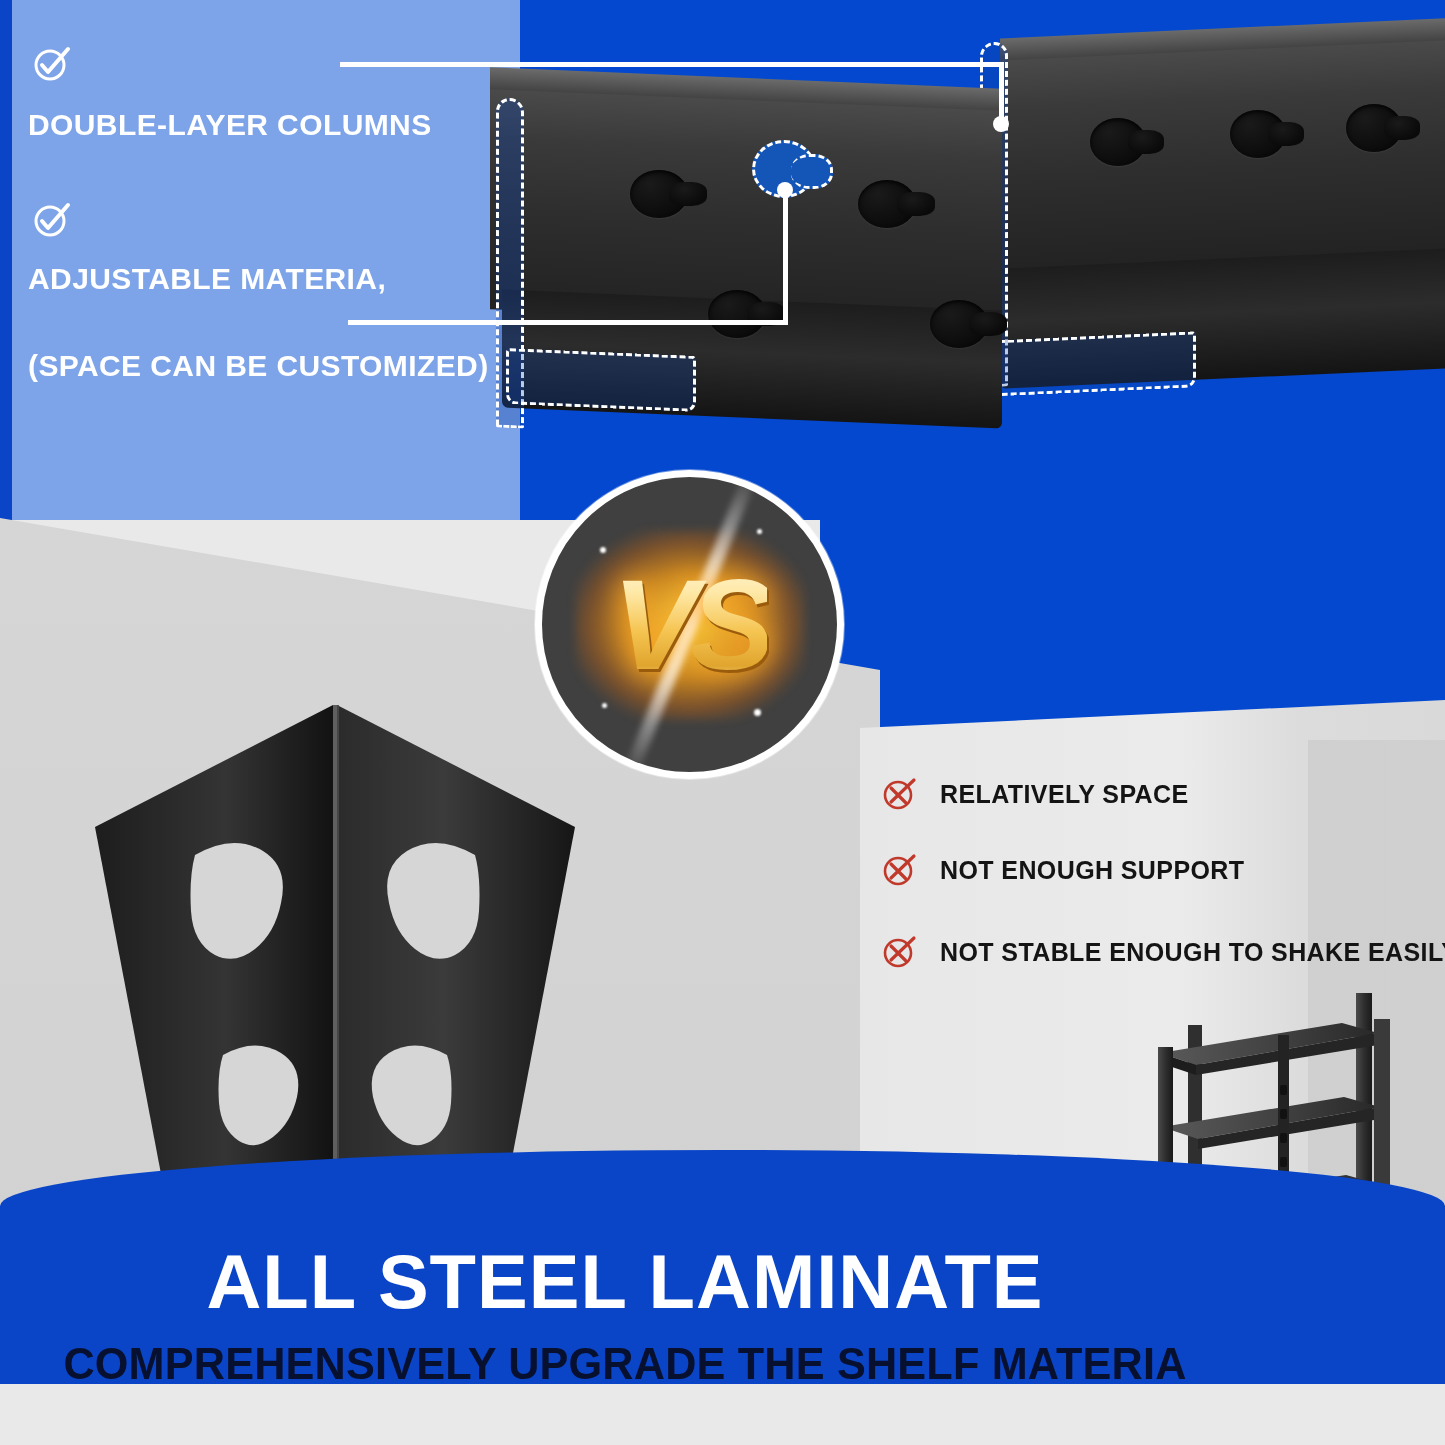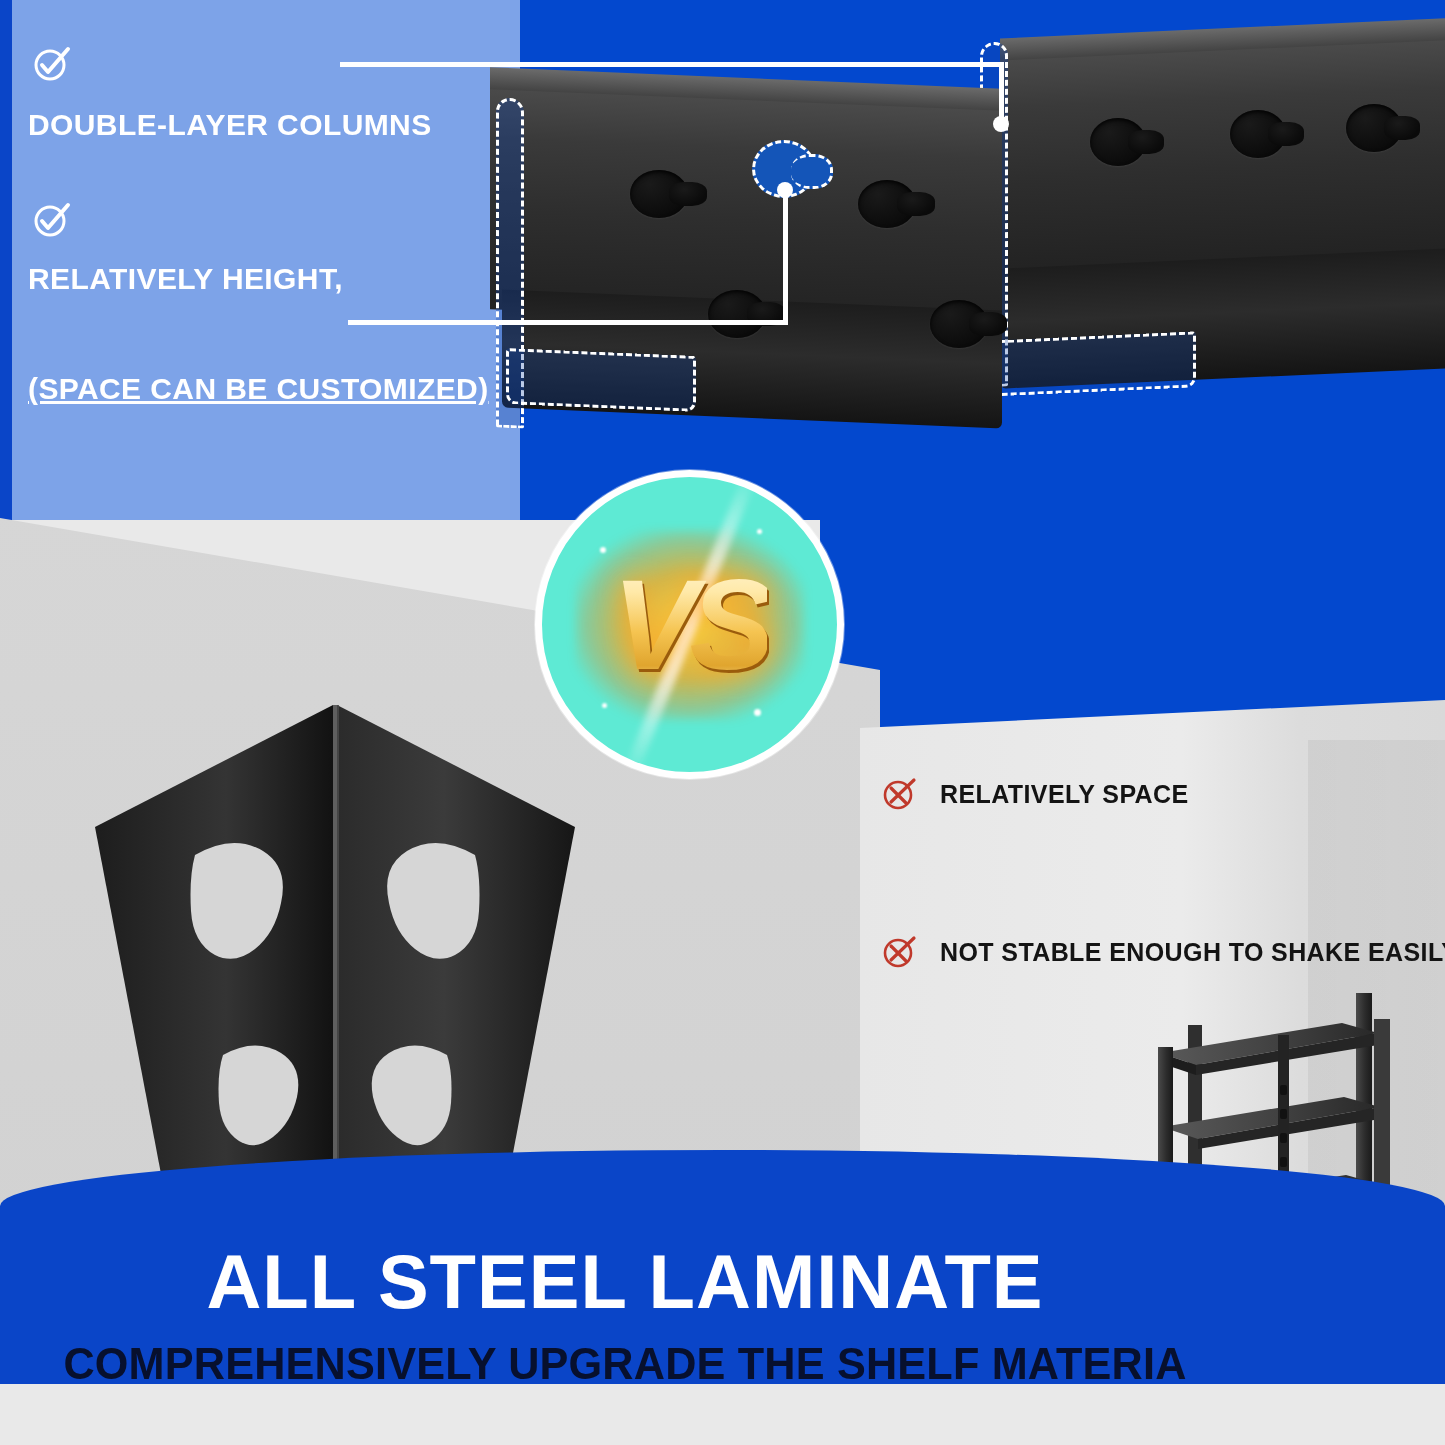--- a/index.html
+++ b/index.html
@@ -102,21 +102,21 @@
     font-size:52px;font-weight:bold;color:#111;letter-spacing:.5px;white-space:nowrap;
   }
   .hdr-ours{
     position:absolute;left:1021px;top:542px;
     font-size:50px;font-weight:bold;color:#fff;letter-spacing:.5px;white-space:nowrap;
   }
 
   
   .vs-badge{
     position:absolute;left:535px;top:470px;width:295px;height:295px;border-radius:50%;
-    background:#5eead4;border:7px solid #ffffff;
+    background:#404040;border:7px solid #ffffff;
     box-shadow:0 0 0 1px rgba(255,255,255,.4);
     overflow:hidden;
   }
   .vs-glow{
     position:absolute;left:50%;top:50%;width:230px;height:190px;
     transform:translate(-50%,-50%);
     background:radial-gradient(ellipse at 50% 50%,rgba(255,214,60,.95) 0%,rgba(255,162,20,.72) 38%,rgba(255,120,0,.30) 62%,rgba(255,120,0,0) 78%);
     filter:blur(4px);
   }
   .vs-streak{
@@ -220,23 +220,23 @@
   <div class="feat-text" style="position:absolute;left:28px;top:108px;">DOUBLE-LAYER COLUMNS</div>
 
   <div class="feat" style="left:32px;top:200px;">
     <div class="chk">
       <svg width="40" height="40" viewBox="0 0 40 40">
         <circle cx="18" cy="21" r="14" fill="none" stroke="#ffffff" stroke-width="3"></circle>
         <path d="M10 21 L16 28 L36 5" fill="none" stroke="#ffffff" stroke-width="4" stroke-linecap="round" stroke-linejoin="round"></path>
       </svg>
     </div>
   </div>
-  <div class="feat-text" style="position:absolute;left:28px;top:262px;">RELATIVELY HEIGHT,</div>
-
-  <div class="feat-text" style="position:absolute;left:28px;top:372px;text-decoration:underline;">(SPACE CAN BE CUSTOMIZED)</div>
+  <div class="feat-text" style="position:absolute;left:28px;top:262px;">ADJUSTABLE MATERIA,</div>
+
+  <div class="feat-text" style="position:absolute;left:28px;top:349px;">(SPACE CAN BE CUSTOMIZED)</div>
 
   <div class="mid-blue-right"></div>
   <div class="mid-gray"></div>
   <div class="right-gray"></div>
   <div class="right-gray-shade"></div>
 
   <div class="bracket">
     <svg width="520" height="520" viewBox="0 0 520 520">
       <defs>
         <linearGradient id="gL" x1="0" y1="0" x2="1" y2="0">
@@ -285,20 +285,30 @@
     <div class="xi">
       <svg width="36" height="36" viewBox="0 0 36 36">
         <circle cx="16" cy="19" r="13" fill="none" stroke="#c0392b" stroke-width="2.6"></circle>
         <path d="M9 26 L32 4" stroke="#c0392b" stroke-width="3.2" stroke-linecap="round"></path>
         <path d="M9 12 L24 27" stroke="#c0392b" stroke-width="3.2" stroke-linecap="round"></path>
       </svg>
     </div>
     <div class="xt">RELATIVELY SPACE</div>
   </div>
 
+  <div class="xrow" style="left:882px;top:852px;">
+    <div class="xi">
+      <svg width="36" height="36" viewBox="0 0 36 36">
+        <circle cx="16" cy="19" r="13" fill="none" stroke="#c0392b" stroke-width="2.6"></circle>
+        <path d="M9 26 L32 4" stroke="#c0392b" stroke-width="3.2" stroke-linecap="round"></path>
+        <path d="M9 12 L24 27" stroke="#c0392b" stroke-width="3.2" stroke-linecap="round"></path>
+      </svg>
+    </div>
+    <div class="xt">NOT ENOUGH SUPPORT</div>
+  </div>
 
   <div class="xrow" style="left:882px;top:934px;">
     <div class="xi">
       <svg width="36" height="36" viewBox="0 0 36 36">
         <circle cx="16" cy="19" r="13" fill="none" stroke="#c0392b" stroke-width="2.6"></circle>
         <path d="M9 26 L32 4" stroke="#c0392b" stroke-width="3.2" stroke-linecap="round"></path>
         <path d="M9 12 L24 27" stroke="#c0392b" stroke-width="3.2" stroke-linecap="round"></path>
       </svg>
     </div>
     <div class="xt">NOT STABLE ENOUGH TO SHAKE EASILY</div>

